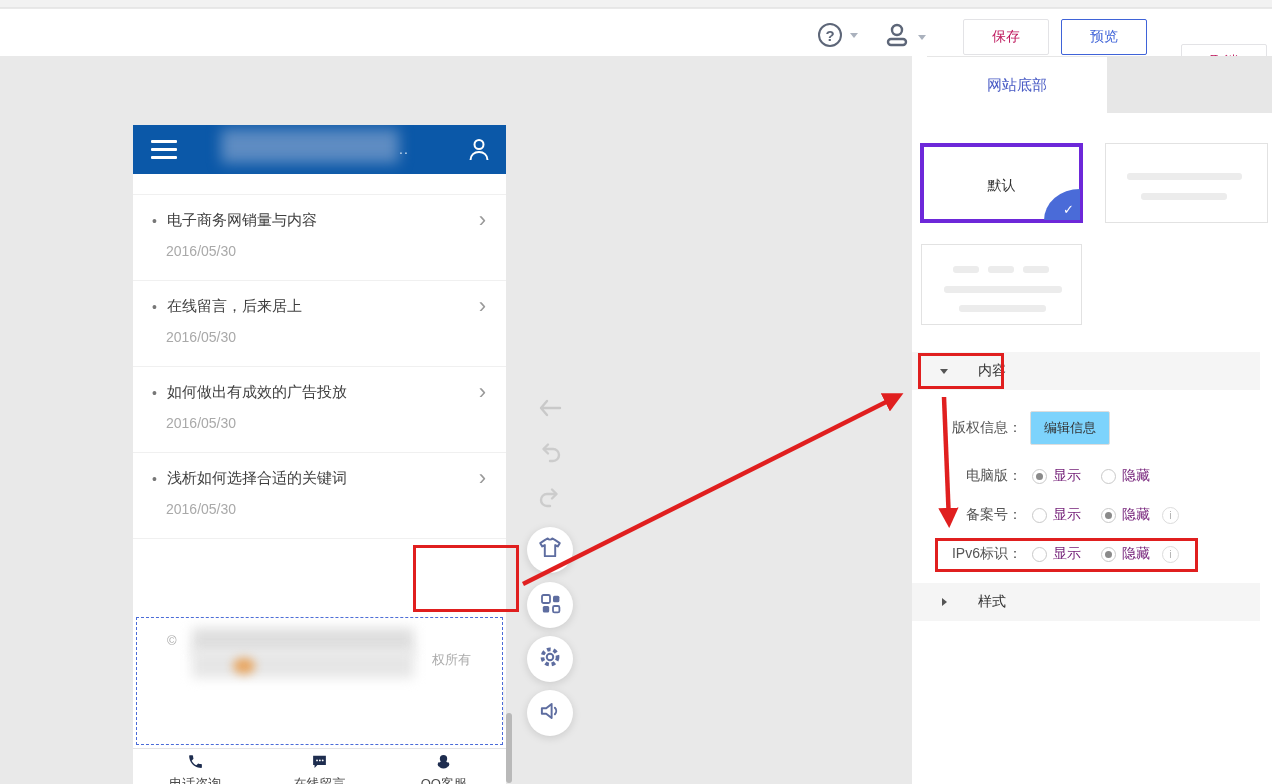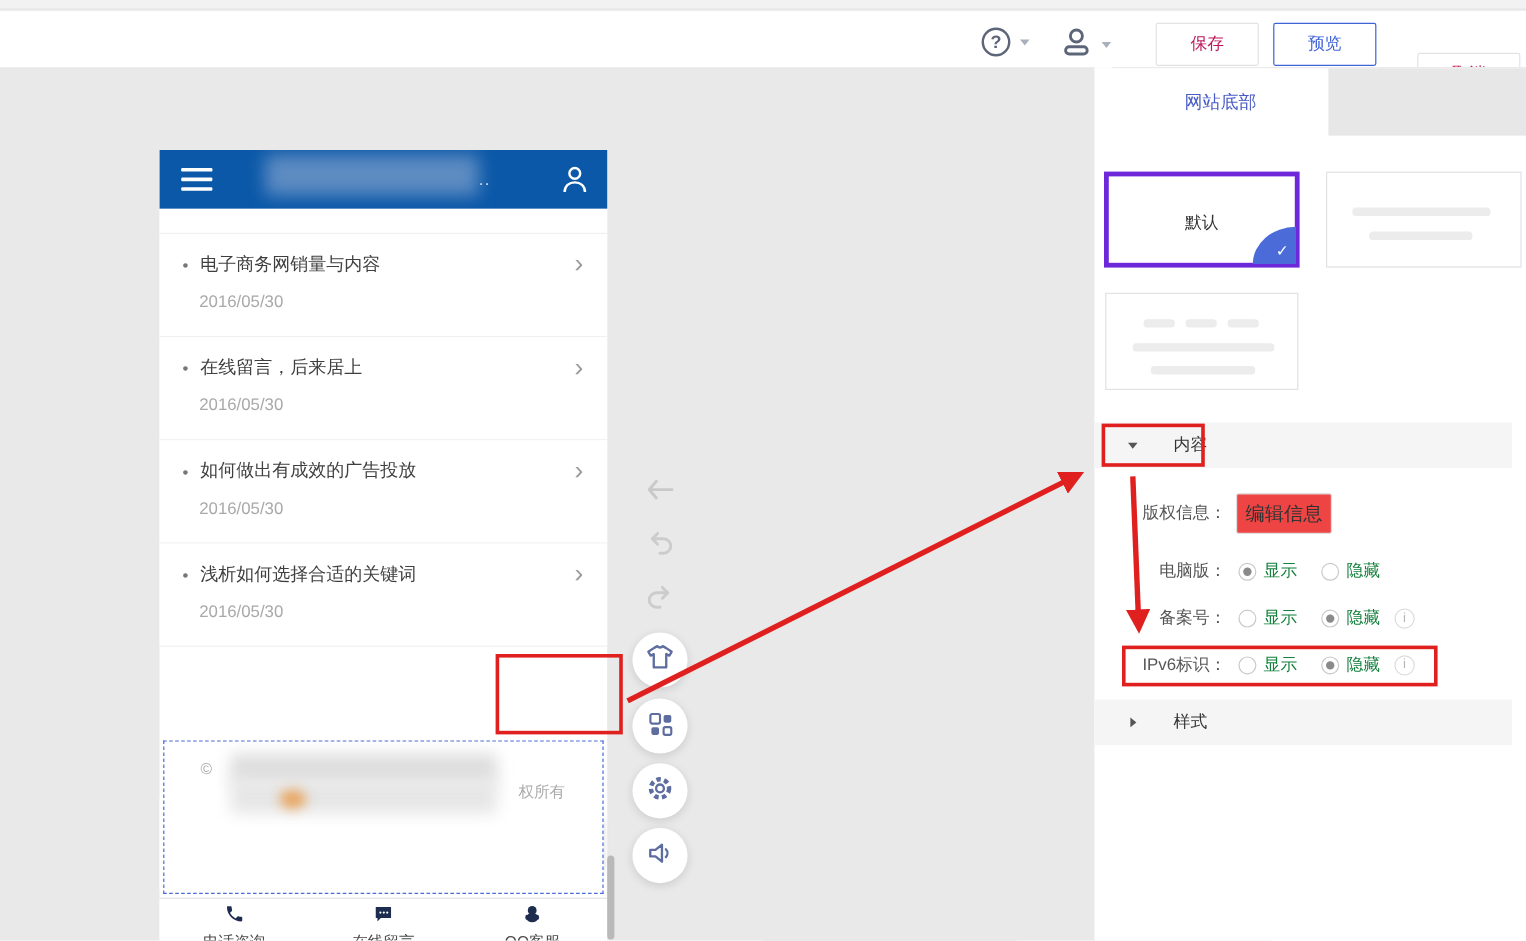--- a/index.html
+++ b/index.html
@@ -80,25 +80,25 @@
   .corner-badge span { position:absolute; right:6px; bottom:3px; color:#fff; font-size:13px; font-weight:bold; }
   .bar { position:absolute; height:7px; background:#ececec; border-radius:3px; }
 
   .secbar { position:absolute; left:0; width:348px; height:38px; background:#f5f5f5; display:flex; align-items:center; cursor:pointer;gap:16px; }
   .sec-caret-down { width:0; height:0; border-left:4px solid transparent; border-right:4px solid transparent; border-top:5px solid #555; margin:0 14px 0 28px; }
   .sec-caret-right { width:0; height:0; border-top:4px solid transparent; border-bottom:4px solid transparent; border-left:5px solid #555; margin:0 15px 0 30px; }
   .seclabel { font-size:14px; color:#333; }
 
   .prow { position:absolute; left:0; width:400px; height:28px; display:flex; align-items:center; }
   .plabel { width:110px; text-align:right; font-size:14px; color:#555; flex:none; }
-  .editinfo-btn { margin-left:8px; width:80px; height:34px; background:#ef4444; border:1px solid #ddd; border-radius:2px;
-                  font-size:16px; color:#333; display:flex; align-items:center; justify-content:center; cursor:pointer; }
+  .editinfo-btn { margin-left:8px; width:80px; height:34px; background:#7dd3fc; border:1px solid #ddd; border-radius:2px;
+                  font-size:13px; color:#333; display:flex; align-items:center; justify-content:center; cursor:pointer; }
   .radio { width:15px; height:15px; border:1px solid #c9c9c9; border-radius:50%; background:#fff; position:relative; flex:none; cursor:pointer; }
   .radio.sel::after { content:""; position:absolute; left:3px; top:3px; width:7px; height:7px; border-radius:50%; background:#8a8a8a; }
-  .rlabel { font-size:14px; color:#15803d; margin-left:6px; }
+  .rlabel { font-size:14px; color:#701a75; margin-left:6px; }
   .gap1 { margin-left:10px; } .gap2 { margin-left:20px; }
   .info-i { width:17px; height:17px; border:1px solid #dcdcdc; border-radius:50%; margin-left:12px; color:#b5b5b5;
             font-size:11px; display:flex; align-items:center; justify-content:center; cursor:pointer; }
 
   
   .redbox { position:absolute; border:3px solid #e01f1f; pointer-events:none; }
   .overlay { position:absolute; left:0; top:0; pointer-events:none; }
 </style>
 </head>
 <body>

